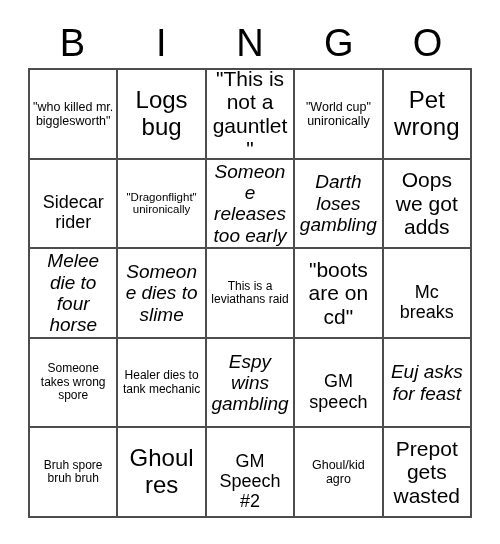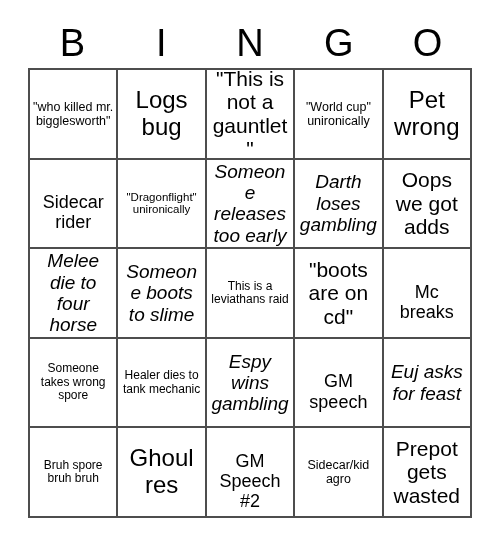--- a/index.html
+++ b/index.html
@@ -132,21 +132,21 @@
       <div class="bingo-cell fs-md">
         <span class="cell-text">Darth loses gambling</span>
       </div>
       <div class="bingo-cell fs-lg">
         <span class="cell-text">Oops we got adds</span>
       </div>
       <div class="bingo-cell fs-md">
         <span class="cell-text">Melee die to four horse</span>
       </div>
       <div class="bingo-cell fs-md">
-        <span class="cell-text">Someone boots to slime</span>
+        <span class="cell-text">Someone dies to slime</span>
       </div>
       <div class="bingo-cell fs-sm">
         <span class="cell-text">This is a leviathans raid</span>
       </div>
       <div class="bingo-cell fs-lg">
         <span class="cell-text">"boots are on cd"</span>
       </div>
       <div class="bingo-cell fs-xl">
         <span class="cell-text">Mc breaks</span>
       </div>
@@ -168,20 +168,20 @@
       <div class="bingo-cell fs-sm">
         <span class="cell-text">Bruh spore bruh bruh</span>
       </div>
       <div class="bingo-cell fs-xxl">
         <span class="cell-text">Ghoul res</span>
       </div>
       <div class="bingo-cell fs-xl">
         <span class="cell-text">GM Speech #2</span>
       </div>
       <div class="bingo-cell fs-xs">
-        <span class="cell-text">Sidecar/kid agro</span>
+        <span class="cell-text">Ghoul/kid agro</span>
       </div>
       <div class="bingo-cell fs-lg">
         <span class="cell-text">Prepot gets wasted</span>
       </div>
     </div>
 
 </div>
 
 </body></html>

